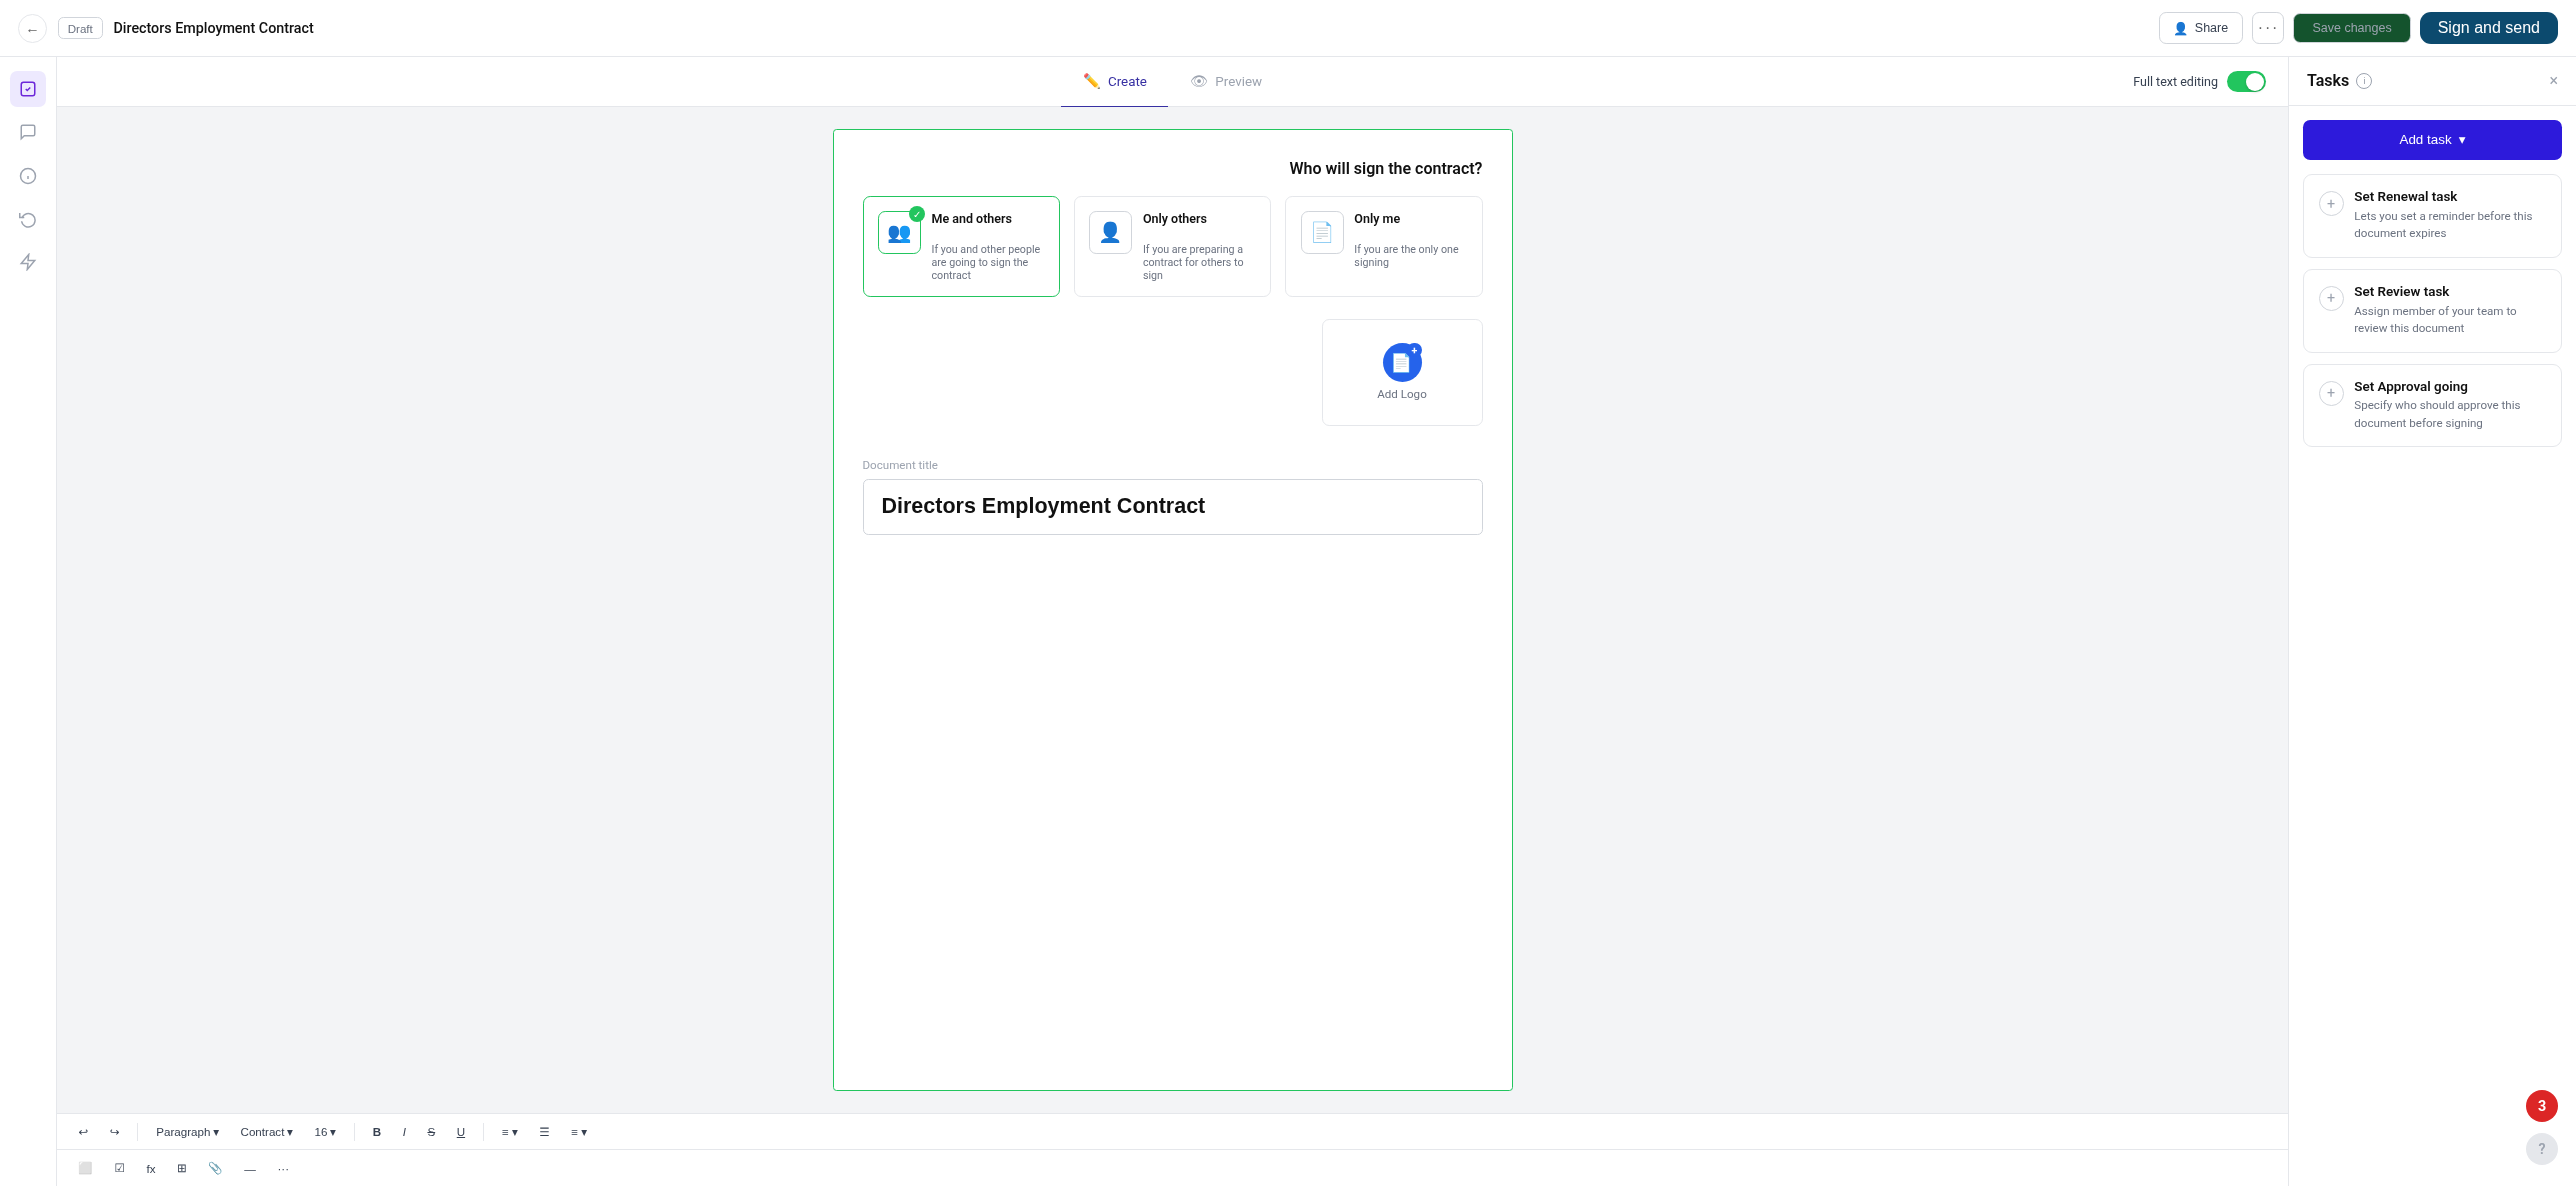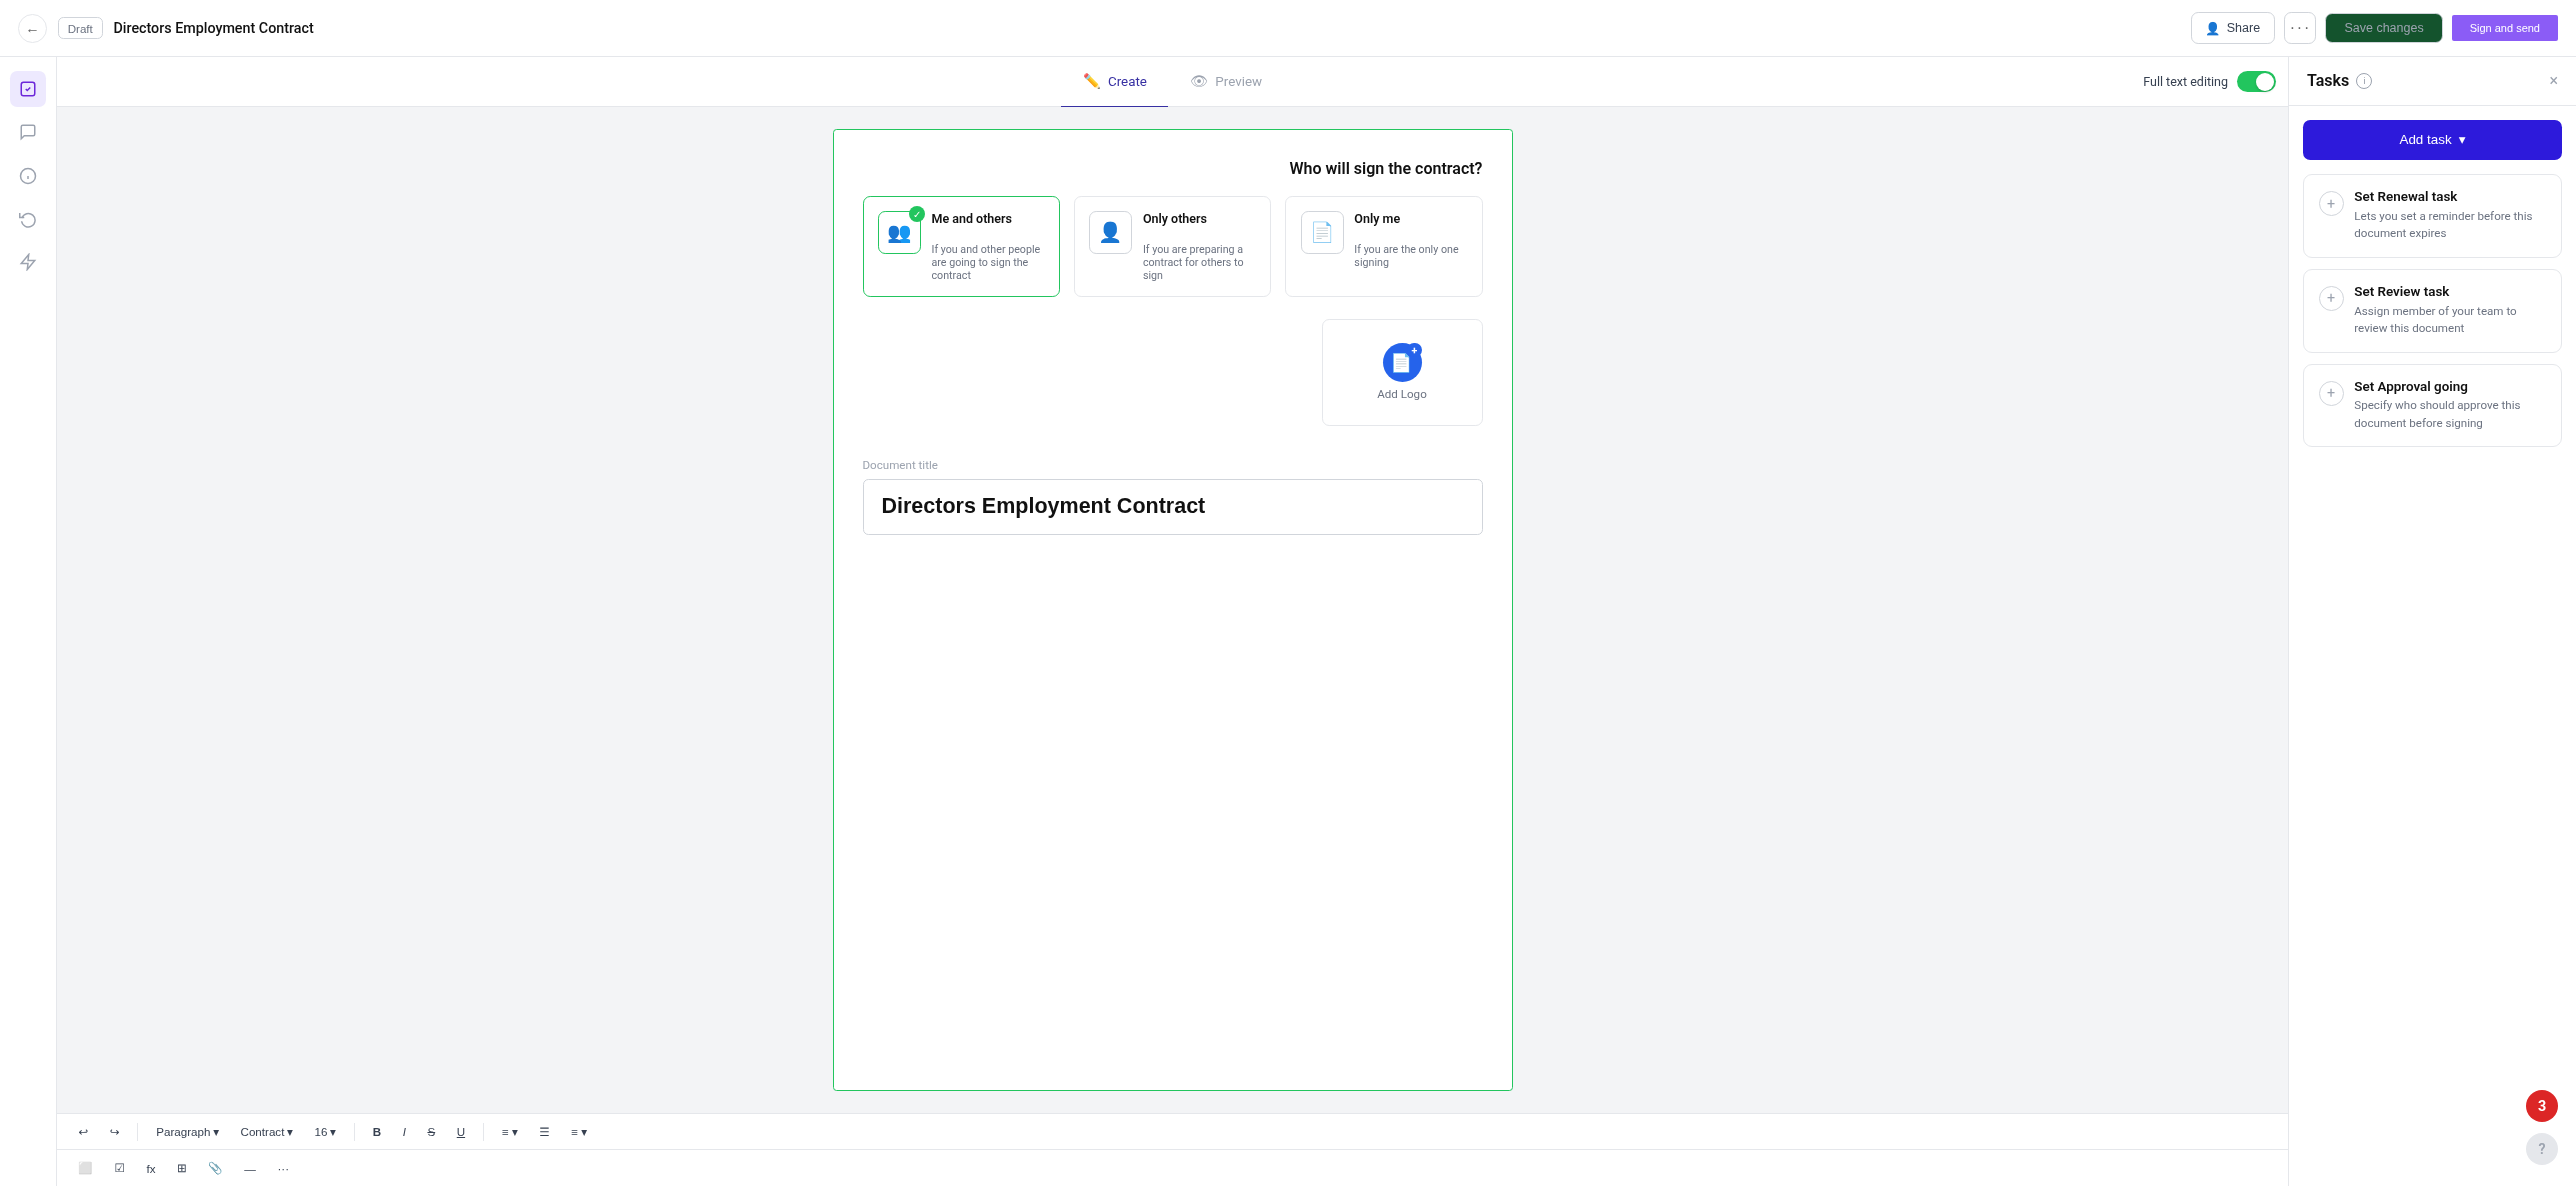--- a/index.html
+++ b/index.html
@@ -32,22 +32,22 @@
     .more-btn {
       width: 32px; height: 32px; border: 0.9px solid #d1d5db; border-radius: 7.2px;
       background: #fff; cursor: pointer; display: flex; align-items: center; justify-content: center;
       color: #666; font-size: 16px; letter-spacing: 1.8px;
     }
     .save-btn {
       border: 0.9px solid #d1d5db; border-radius: 7.2px; padding: 7.2px 18px;
       background: #14532d; cursor: pointer; font-size: 12.5px; color: #9ca3af;
     }
     .sign-btn {
-      border: none; border-radius: 2px; padding: 7.2px 18px;
-      background: #8b5cf6; cursor: pointer; font-size: 11px; color: #fff; font-weight: 500;
+      border: none; border-radius: 11px; padding: 7.2px 18px;
+      background: #0c4a6e; cursor: pointer; font-size: 16px; color: #fff; font-weight: 500;
     }
 
     
     .main-layout {
       display: flex; height: calc(100vh - 57px);
     }
 
     
     .left-sidebar {
       width: 57px; background: #fff; border-right: 0.9px solid #e5e7eb;
@@ -67,21 +67,21 @@
       display: flex; align-items: center; justify-content: center; gap: 0;
       background: #fff; border-bottom: 0.9px solid #e5e7eb; padding: 0 21.5px; height: 50px; position: relative;
     }
     .tab {
       display: flex; align-items: center; gap: 7.2px; padding: 0 21.5px; height: 50px;
       cursor: pointer; font-size: 13.4px; color: #9ca3af; border-bottom: 1.8px solid transparent;
     }
     .tab.active { color: #3730a3; border-bottom: 1.8px solid #3730a3; }
     .tab-icon { font-size: 14.3px; }
     .full-text-toggle {
-      position: absolute; right: 12px; display: flex; align-items: center; gap: 9px;
+      position: absolute; right: 22px; display: flex; align-items: center; gap: 9px;
       font-size: 12.5px; color: #374151;
     }
     .toggle {
       width: 39px; height: 21.5px; background: #22c55e; border-radius: 10.7px;
       position: relative; cursor: pointer;
     }
     .toggle::after {
       content: ''; position: absolute; width: 18px; height: 18px;
       background: #fff; border-radius: 50%; top: 1.8px; right: 1.8px;
       box-shadow: 0 0.9px 2.7px rgba(0,0,0,0.2);

